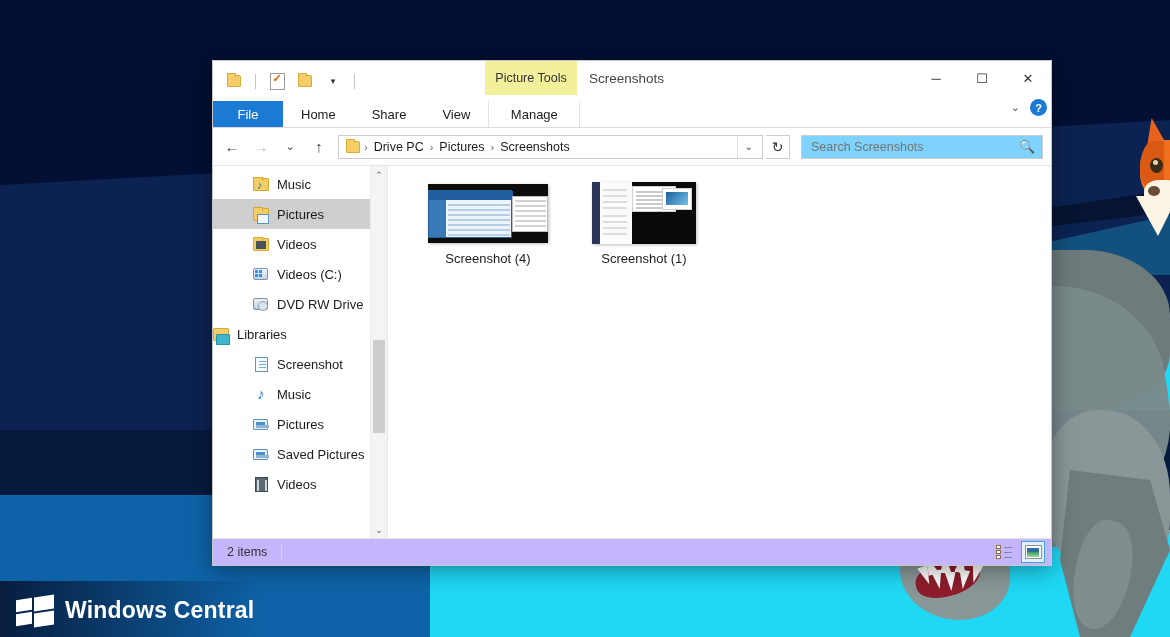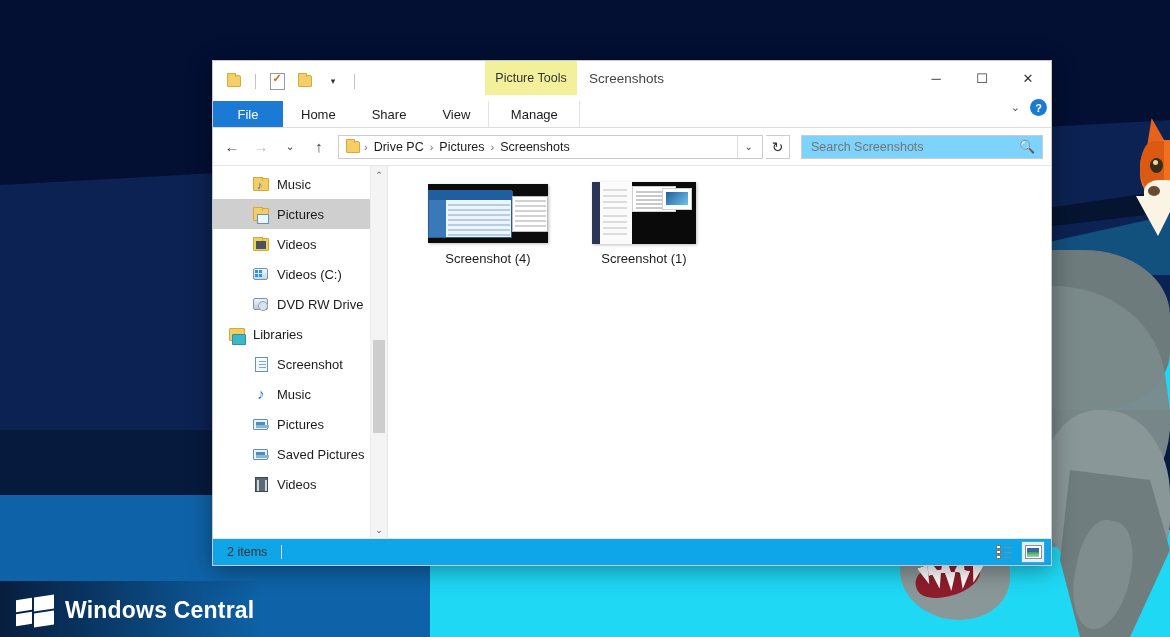--- a/index.html
+++ b/index.html
@@ -355,21 +355,21 @@
   #navlist { padding-top: 3px; }
   .nav-item {
     height: 30px;
     display: flex; align-items: center;
     gap: 8px;
     padding-left: 28px;
     font-size: 13px; color: #1b1b1b;
     white-space: nowrap;
   }
   .nav-item.indent2 { padding-left: 40px; }
-  .nav-item.root { padding-left: 16px; }
+  .nav-item.root { padding-left: 0; }
   .nav-item.selected { background: #cfcfcf; }
   .nav-ico {
     width: 16px; height: 16px; flex: 0 0 16px;
     position: relative;
   }
   
   .ic-folder {
     background: #f3cd68; border: 1px solid #d6a933;
     border-radius: 1px; height: 13px; margin-top: 2px;
   }
@@ -567,21 +567,21 @@
     position: absolute; left: 3px; top: 3px; width: 22px; height: 13px;
     background: linear-gradient(135deg, #1f5fa0, #72c2e8);
   }
 
   
   #statusbar {
     height: 27px; flex: 0 0 27px;
     border-top: 1px solid #e3e3e3;
     display: flex; align-items: center;
     padding: 0 6px 0 14px;
-    background: #0ea5e9;
+    background: #c4b5fd;
     font-size: 12.5px; color: #333;
   }
   #status-sep { width: 1px; height: 14px; background: #d7d7d7; margin-left: 14px; }
   #viewbtns { margin-left: auto; display: flex; align-items: center; gap: 5px; }
   .viewbtn {
     width: 24px; height: 22px;
     display: flex; align-items: center; justify-content: center;
     border: 1px solid transparent;
   }
   .viewbtn.active {

